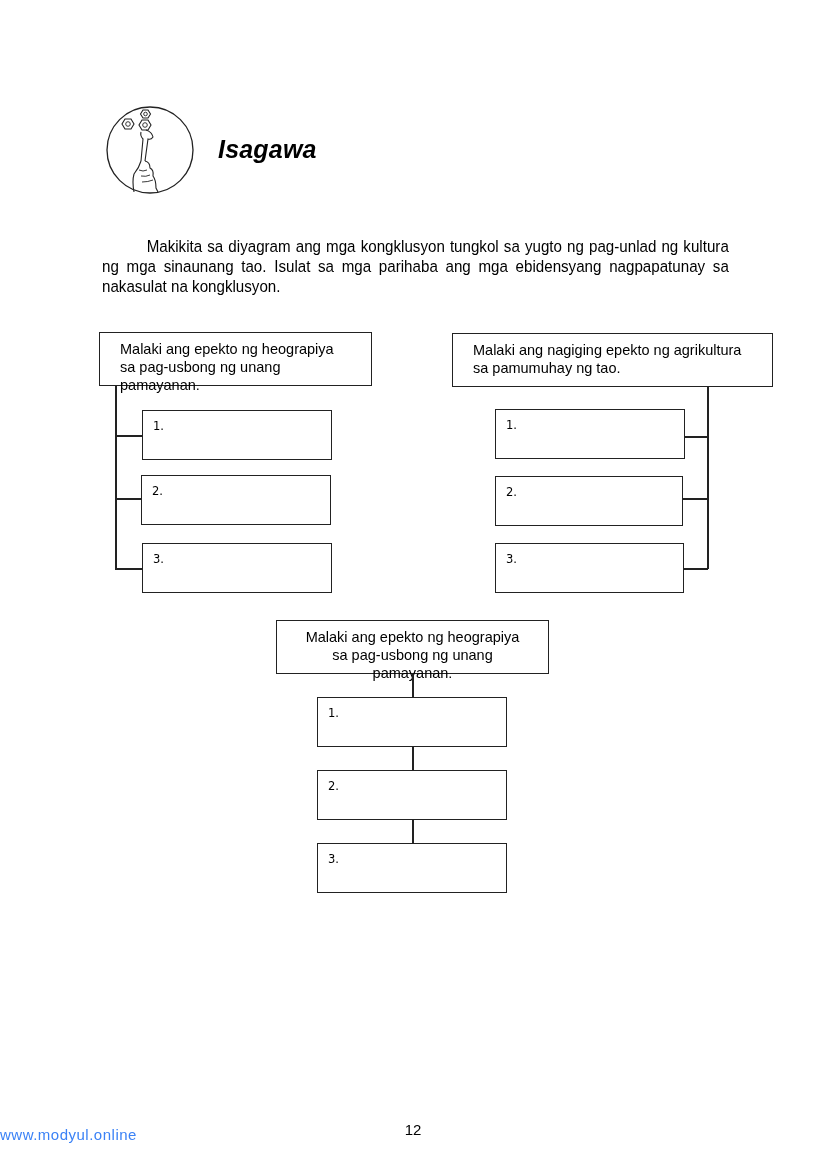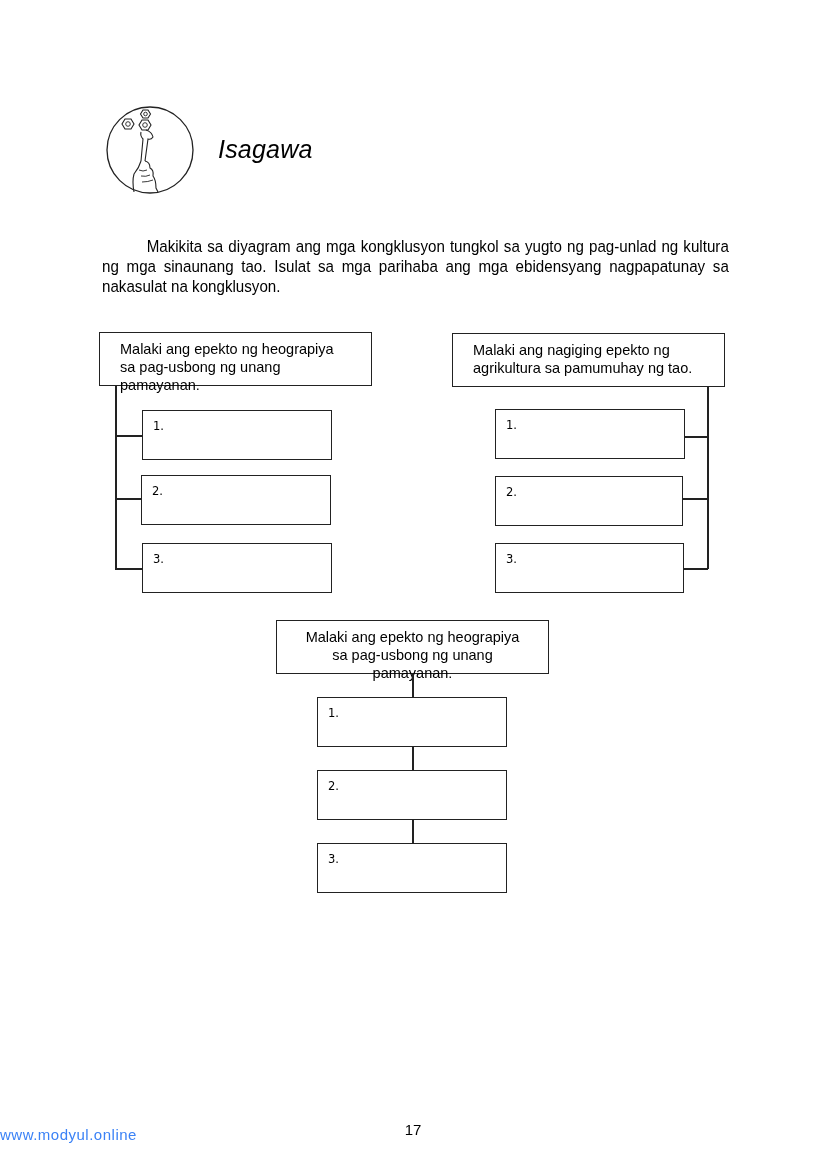--- a/index.html
+++ b/index.html
@@ -1,19 +1,19 @@
 <!DOCTYPE html>
 <html><head>
 <meta charset="utf-8">
 <style>
   html, body { margin: 0; padding: 0; background: #ffffff; }
   body { width: 826px; height: 1169px; position: relative; overflow: hidden; font-family: "Liberation Sans", sans-serif; color: #000; }
   .abs { position: absolute; }
   .icon-circle { left: 106px; top: 106px; width: 88px; height: 88px; }
-  .title { left: 218px; top: 135px; font-size: 25px; font-weight: normal; font-style: italic; letter-spacing: 0.2px; }
+  .title { left: 218px; top: 135px; font-size: 25px; font-weight: bold; font-style: italic; letter-spacing: 0.2px; }
   .instructions { left: 102px; top: 236px; width: 627px; font-size: 16.3px; line-height: 20px; text-align: justify; font-family: "Liberation Sans", sans-serif; transform: scaleX(0.93); transform-origin: left top; width: 674px; }
   .instructions .indent { display: inline-block; width: 48px; }
   .box { position: absolute; border: 1.4px solid #222; box-sizing: border-box; background: #fff; }
   .head-box { font-size: 14.5px; line-height: 18px; padding: 7px 20px; }
   .head-box.center { text-align: center; }
   .num-box { font-family: "DejaVu Sans", sans-serif; font-size: 11.5px; padding: 8px 10px; }
   .line { position: absolute; background: #222; }
   .watermark { left: 0; width: 826px; top: 1126px; text-align: left; font-size: 15px; color: #3b82f6; letter-spacing: 0.5px; }
   .page-num { left: 0; width: 826px; top: 1121px; text-align: center; font-size: 15px; color: #000; }
 </style>
@@ -49,34 +49,34 @@
   <div class="line" style="left:115px; top:386px; width:1.5px; height:183px;"></div>
   <div class="line" style="left:115px; top:435px; width:27px; height:1.5px;"></div>
   <div class="line" style="left:115px; top:498px; width:27px; height:1.5px;"></div>
   <div class="line" style="left:115px; top:568px; width:28px; height:1.5px;"></div>
   <div class="box num-box" style="left:142px; top:410px; width:190px; height:50px;">1.</div>
   <div class="box num-box" style="left:141px; top:475px; width:190px; height:50px;">2.</div>
   <div class="box num-box" style="left:142px; top:543px; width:190px; height:50px;">3.</div>
 </div>
 
 <div>
-  <div class="box head-box" style="left:452px; top:333px; width:273px; height:54px;">Malaki ang nagiging epekto ng agrikultura sa pamumuhay ng tao.</div>
+  <div class="box head-box" style="left:452px; top:333px; width:321px; height:54px;">Malaki ang nagiging epekto ng agrikultura sa pamumuhay ng tao.</div>
   <div class="line" style="left:707px; top:387px; width:1.5px; height:182px;"></div>
   <div class="line" style="left:684px; top:436px; width:24px; height:1.5px;"></div>
   <div class="line" style="left:683px; top:498px; width:25px; height:1.5px;"></div>
   <div class="line" style="left:684px; top:568px; width:24px; height:1.5px;"></div>
   <div class="box num-box" style="left:495px; top:409px; width:190px; height:50px;">1.</div>
   <div class="box num-box" style="left:495px; top:476px; width:188px; height:50px;">2.</div>
   <div class="box num-box" style="left:495px; top:543px; width:189px; height:50px;">3.</div>
 </div>
 
 <div>
   <div class="box head-box center" style="left:276px; top:620px; width:273px; height:54px;">Malaki ang epekto ng heograpiya sa pag-usbong ng unang pamayanan.</div>
   <div class="line" style="left:412px; top:674px; width:1.5px; height:23px;"></div>
   <div class="line" style="left:412px; top:746px; width:1.5px; height:25px;"></div>
   <div class="line" style="left:412px; top:819px; width:1.5px; height:25px;"></div>
   <div class="box num-box" style="left:317px; top:697px; width:190px; height:50px;">1.</div>
   <div class="box num-box" style="left:317px; top:770px; width:190px; height:50px;">2.</div>
   <div class="box num-box" style="left:317px; top:843px; width:190px; height:50px;">3.</div>
 </div>
 
 <div class="abs watermark">www.modyul.online</div>
-<div class="abs page-num">17</div>
+<div class="abs page-num">12</div>
 
 </body></html>

